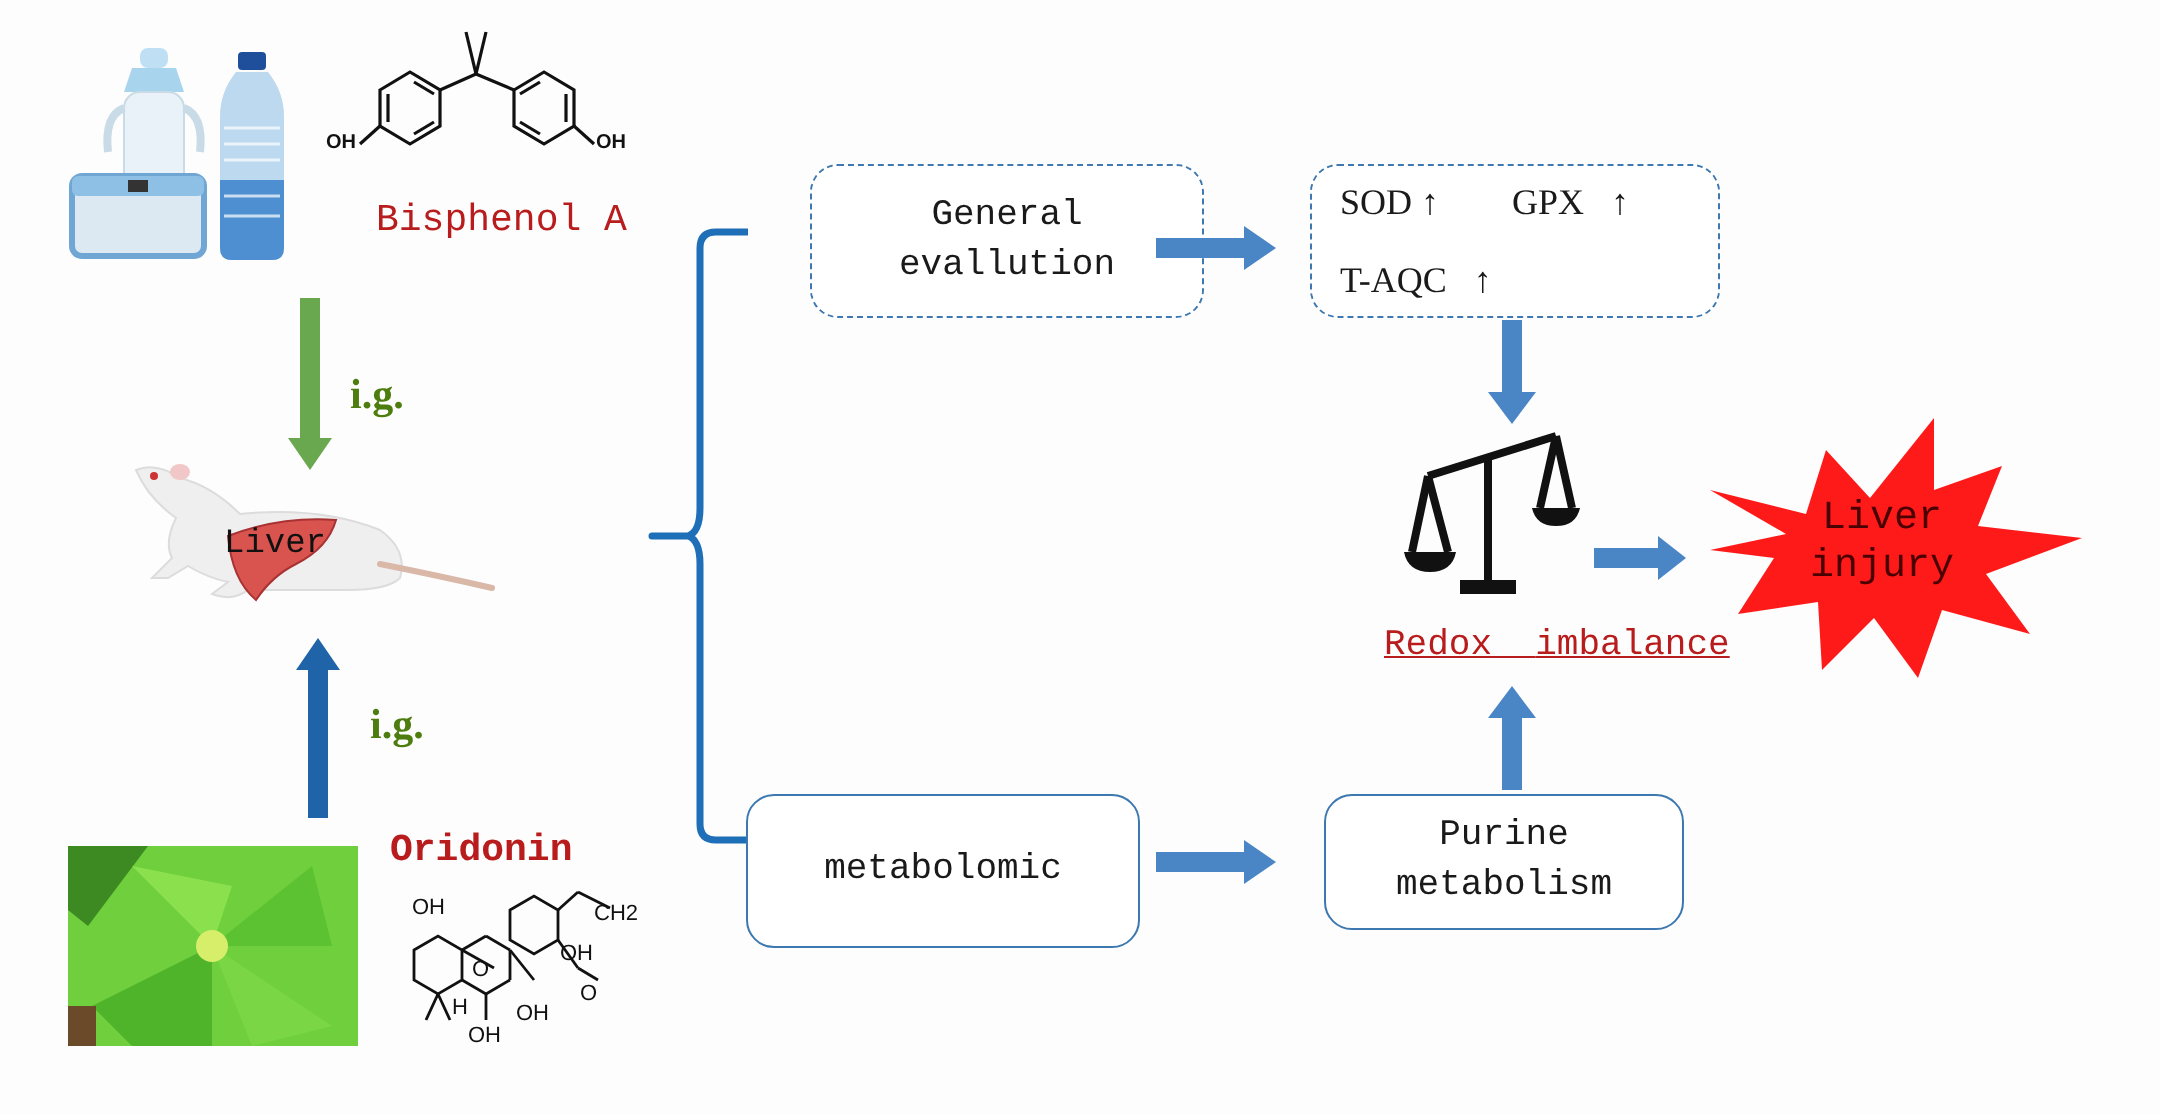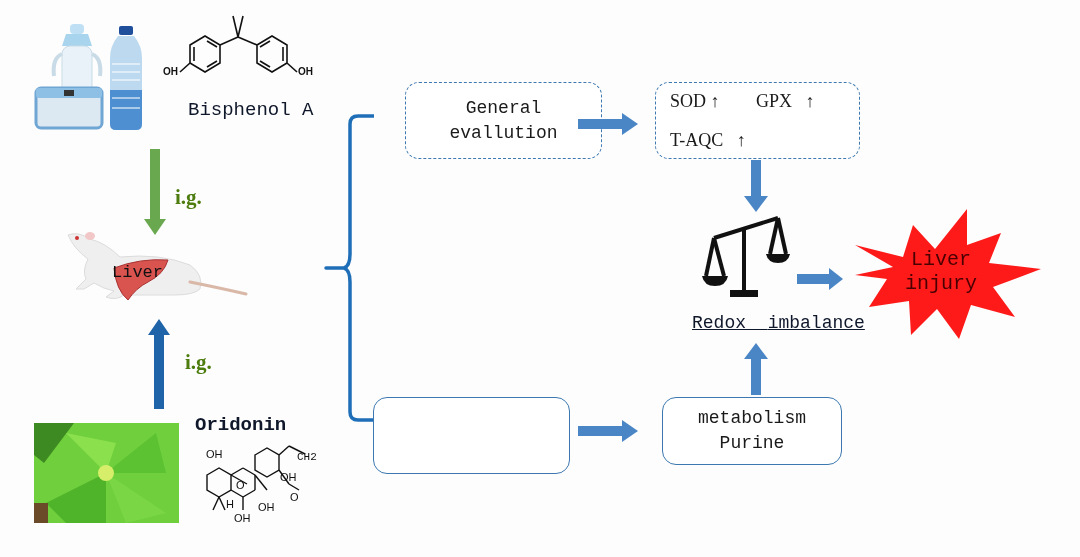--- a/index.html
+++ b/index.html
@@ -1,18 +1,18 @@
 <!DOCTYPE html>
 <html><head>
 <meta charset="utf-8">
 <style>
   html,body{margin:0;padding:0;background:#fdfdfd;}
   body{width:1080px;height:557px;position:relative;overflow:hidden;font-family:"DejaVu Serif","Liberation Serif",serif;}
   .abs{position:absolute;}
-  .mono{font-family:"Liberation Mono","DejaVu Sans Mono",monospace;color:#0f172a;}
+  .mono{font-family:"Liberation Mono","DejaVu Sans Mono",monospace;color:#b91c1c;}
   .box{position:absolute;border:1.5px solid #3d78b0;border-radius:14px;background:#fff;display:flex;align-items:center;justify-content:center;text-align:center;font-family:"Liberation Mono","DejaVu Sans Mono",monospace;font-size:18px;line-height:25px;color:#1a1a1a;box-sizing:border-box;}
   .box.dashed{border:1.5px dashed #3d78b0;}
   .ig{font-family:"Liberation Serif","DejaVu Serif",serif;font-weight:bold;font-size:21px;color:#4d7c0f;}
   .line{display:block;}
   svg{position:absolute;overflow:visible;}
 </style>
 </head>
 <body>
 
 <svg style="left:30px;top:20px;" width="125" height="115" viewBox="0 0 125 115">
@@ -114,21 +114,21 @@
       <line x1="48" y1="57" x2="60" y2="50"></line>
       <line x1="60" y1="50" x2="60" y2="35"></line>
     <line x1="24" y1="57" x2="18" y2="70"></line>
       <line x1="24" y1="57" x2="30" y2="70"></line>
     <line x1="48" y1="57" x2="48" y2="70"></line>
     <line x1="36" y1="35" x2="52" y2="44"></line>
       <line x1="60" y1="35" x2="72" y2="50"></line>
   </g>
 </svg>
 <div class="abs" style="left:206px;top:448px;font-family:'Liberation Sans',sans-serif;font-size:11px;color:#111;">OH</div>
-<div class="abs" style="left:297px;top:451px;font-family:Liberation Mono, monospace;font-size:11px;color:#111;">CH2</div>
+<div class="abs" style="left:297px;top:451px;font-family:Liberation Sans, sans-serif;font-size:11px;color:#111;">CH2</div>
 <div class="abs" style="left:280px;top:471px;font-family:'Liberation Sans',sans-serif;font-size:11px;color:#111;">OH</div>
 <div class="abs" style="left:236px;top:479px;font-family:'Liberation Sans',sans-serif;font-size:11px;color:#111;">O</div>
 <div class="abs" style="left:290px;top:491px;font-family:'Liberation Sans',sans-serif;font-size:11px;color:#111;">O</div>
 <div class="abs" style="left:226px;top:498px;font-family:'Liberation Sans',sans-serif;font-size:11px;color:#111;">H</div>
 <div class="abs" style="left:258px;top:501px;font-family:'Liberation Sans',sans-serif;font-size:11px;color:#111;">OH</div>
 <div class="abs" style="left:234px;top:512px;font-family:'Liberation Sans',sans-serif;font-size:11px;color:#111;">OH</div>
 
 <svg style="left:310px;top:110px;" width="70" height="320" viewBox="0 0 70 320">
   <path d="M64 6 h-16 q-8 0 -8 8 v130 q0 12 -6 14 h-18 h18 q6 2 6 14 v130 q0 8 8 8 h16" stroke="#1f6fb8" stroke-width="3.5" fill="none" stroke-linejoin="round"></path>
 </svg>
@@ -186,26 +186,27 @@
   <span class="line">injury</span>
 </div>
 
 <svg style="left:744px;top:343px;" width="24" height="52" viewBox="0 0 24 52">
   <polygon points="0,16 24,16 12,0" fill="#4a86c5"></polygon>
     <rect x="7" y="16" width="10" height="36" fill="#4a86c5"></rect>
 </svg>
 
 <div class="box" style="left:373px;top:397px;width:197px;height:77px;">
   <div>
+    <span class="line">metabolomic</span>
   </div>
 </div>
 
 <svg style="left:578px;top:420px;" width="60" height="22" viewBox="0 0 60 22">
   <rect x="0" y="6" width="44" height="10" fill="#4a86c5"></rect>
     <polygon points="44,0 60,11 44,22" fill="#4a86c5"></polygon>
 </svg>
 
 <div class="box" style="left:662px;top:397px;width:180px;height:68px;">
   <div>
+    <span class="line">Purine</span>
     <span class="line">metabolism</span>
-    <span class="line">Purine</span>
   </div>
 </div>
 
 </body></html>

